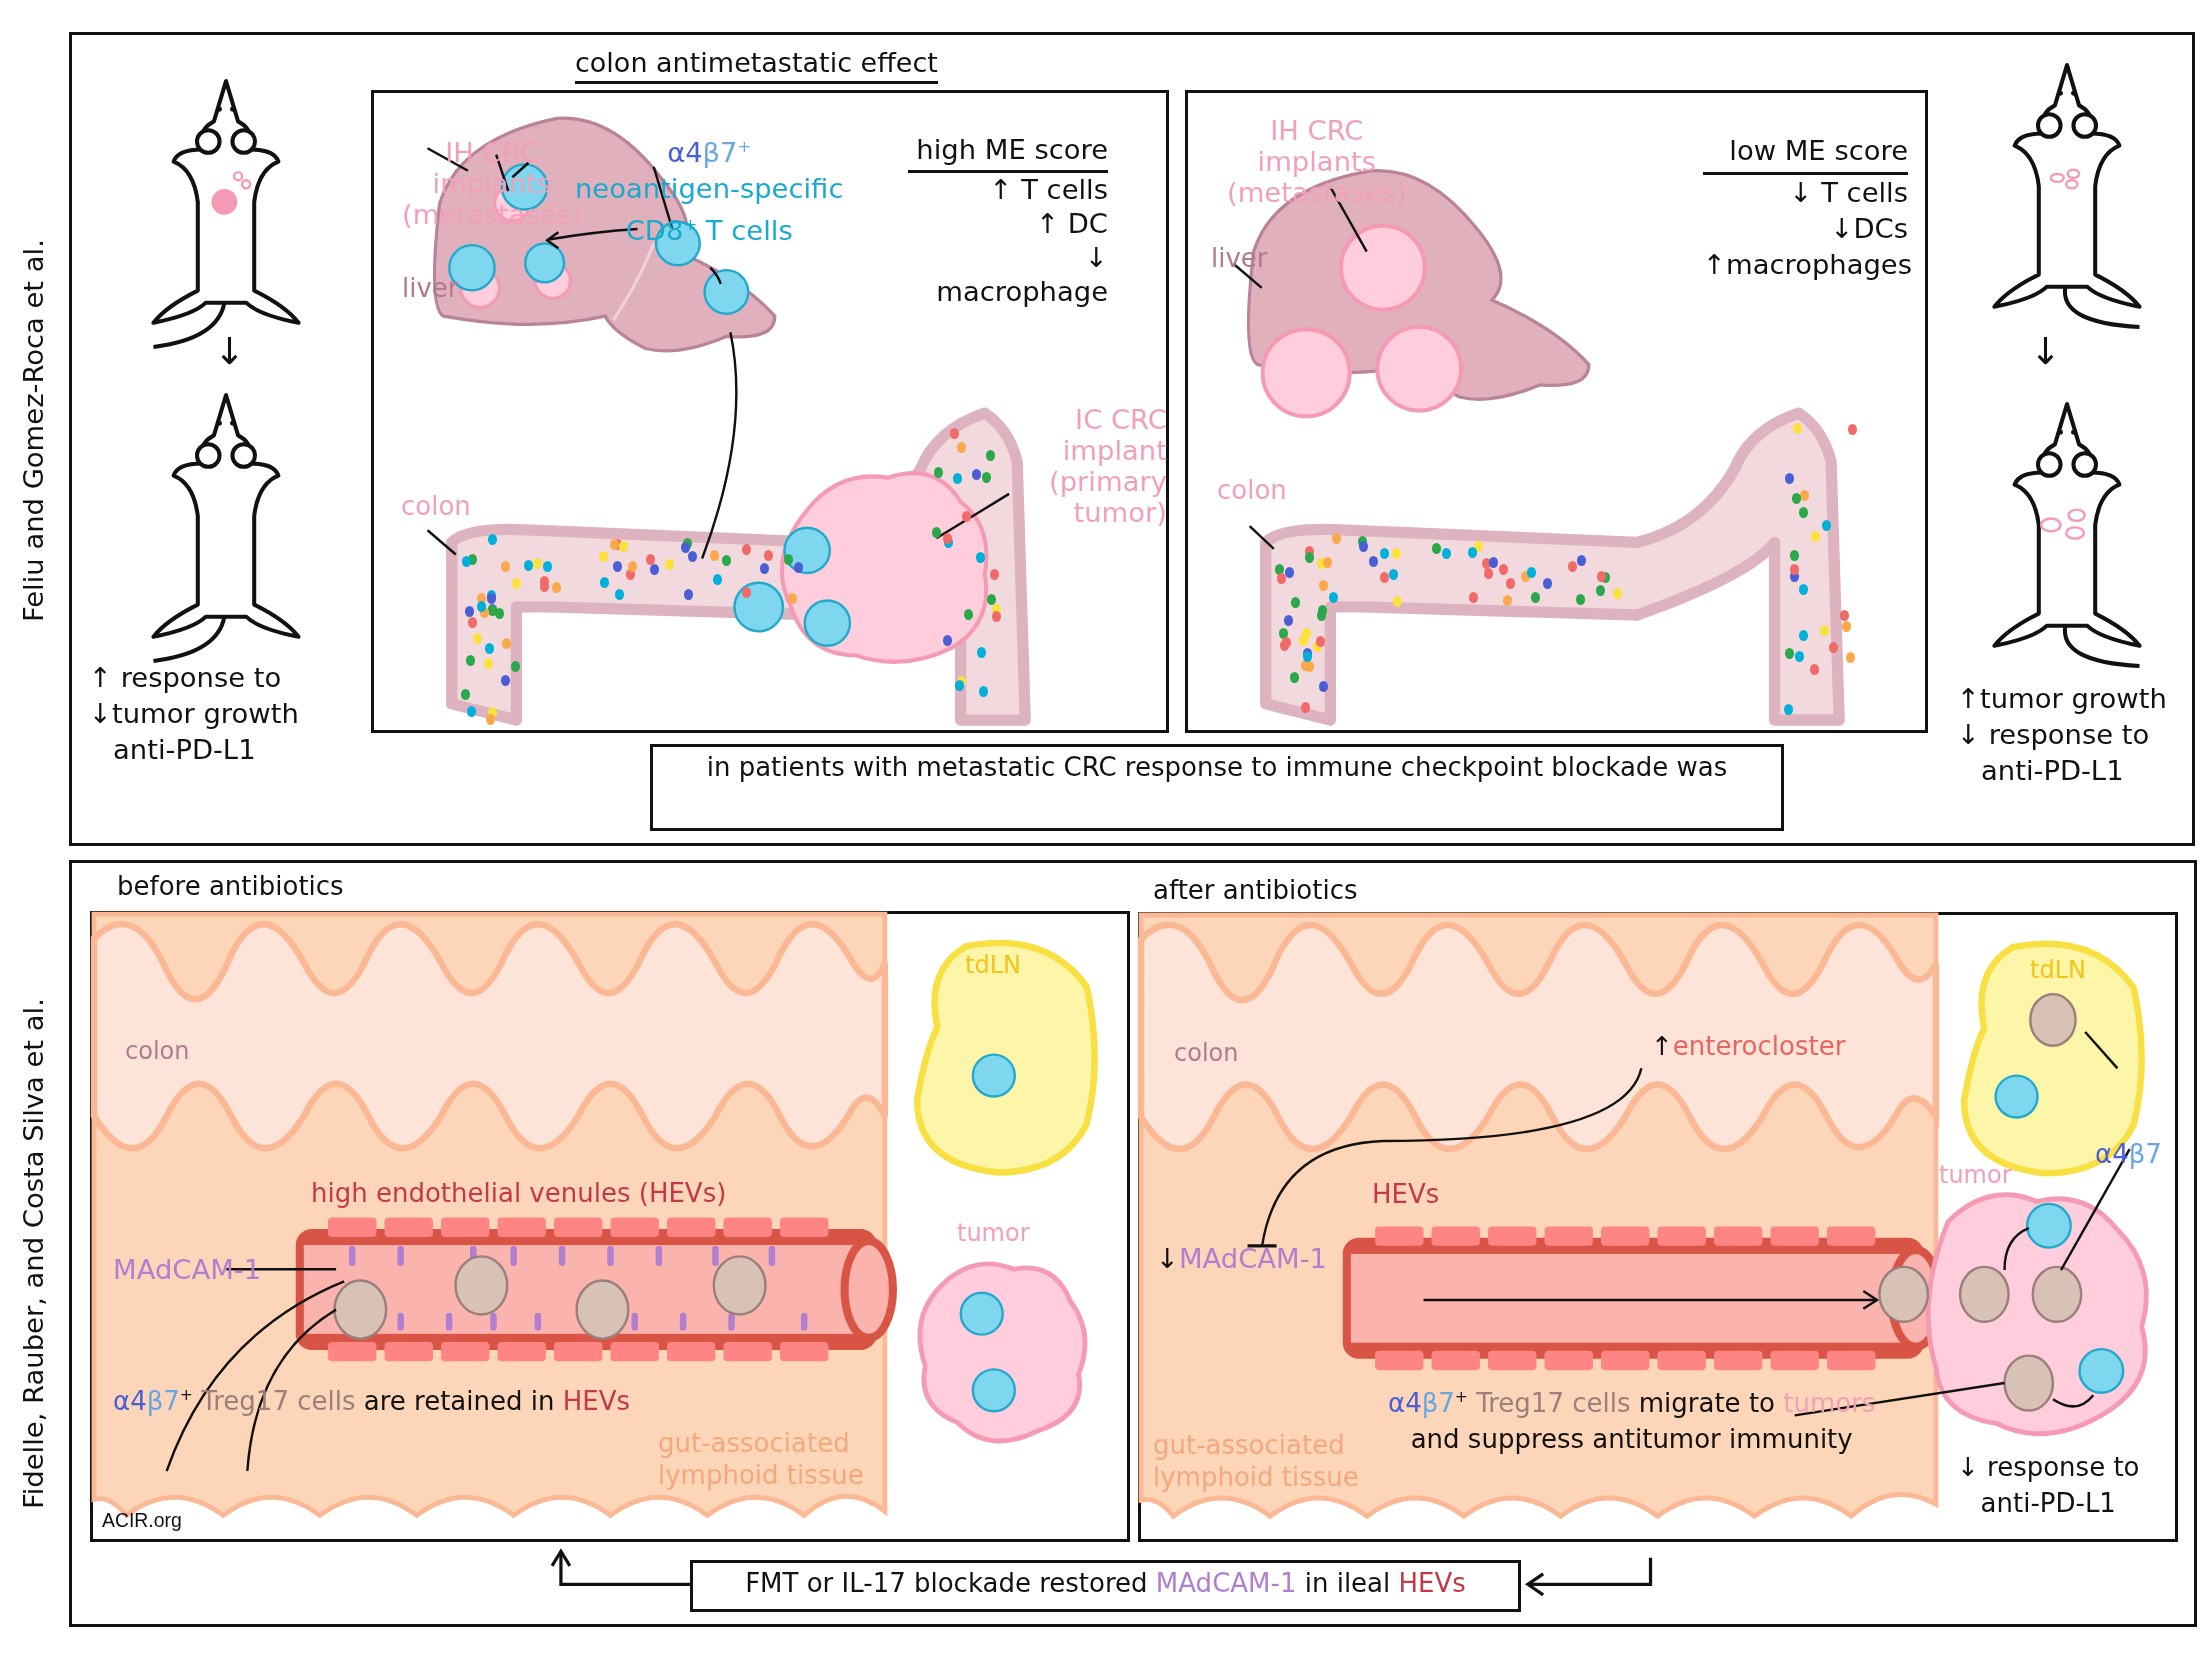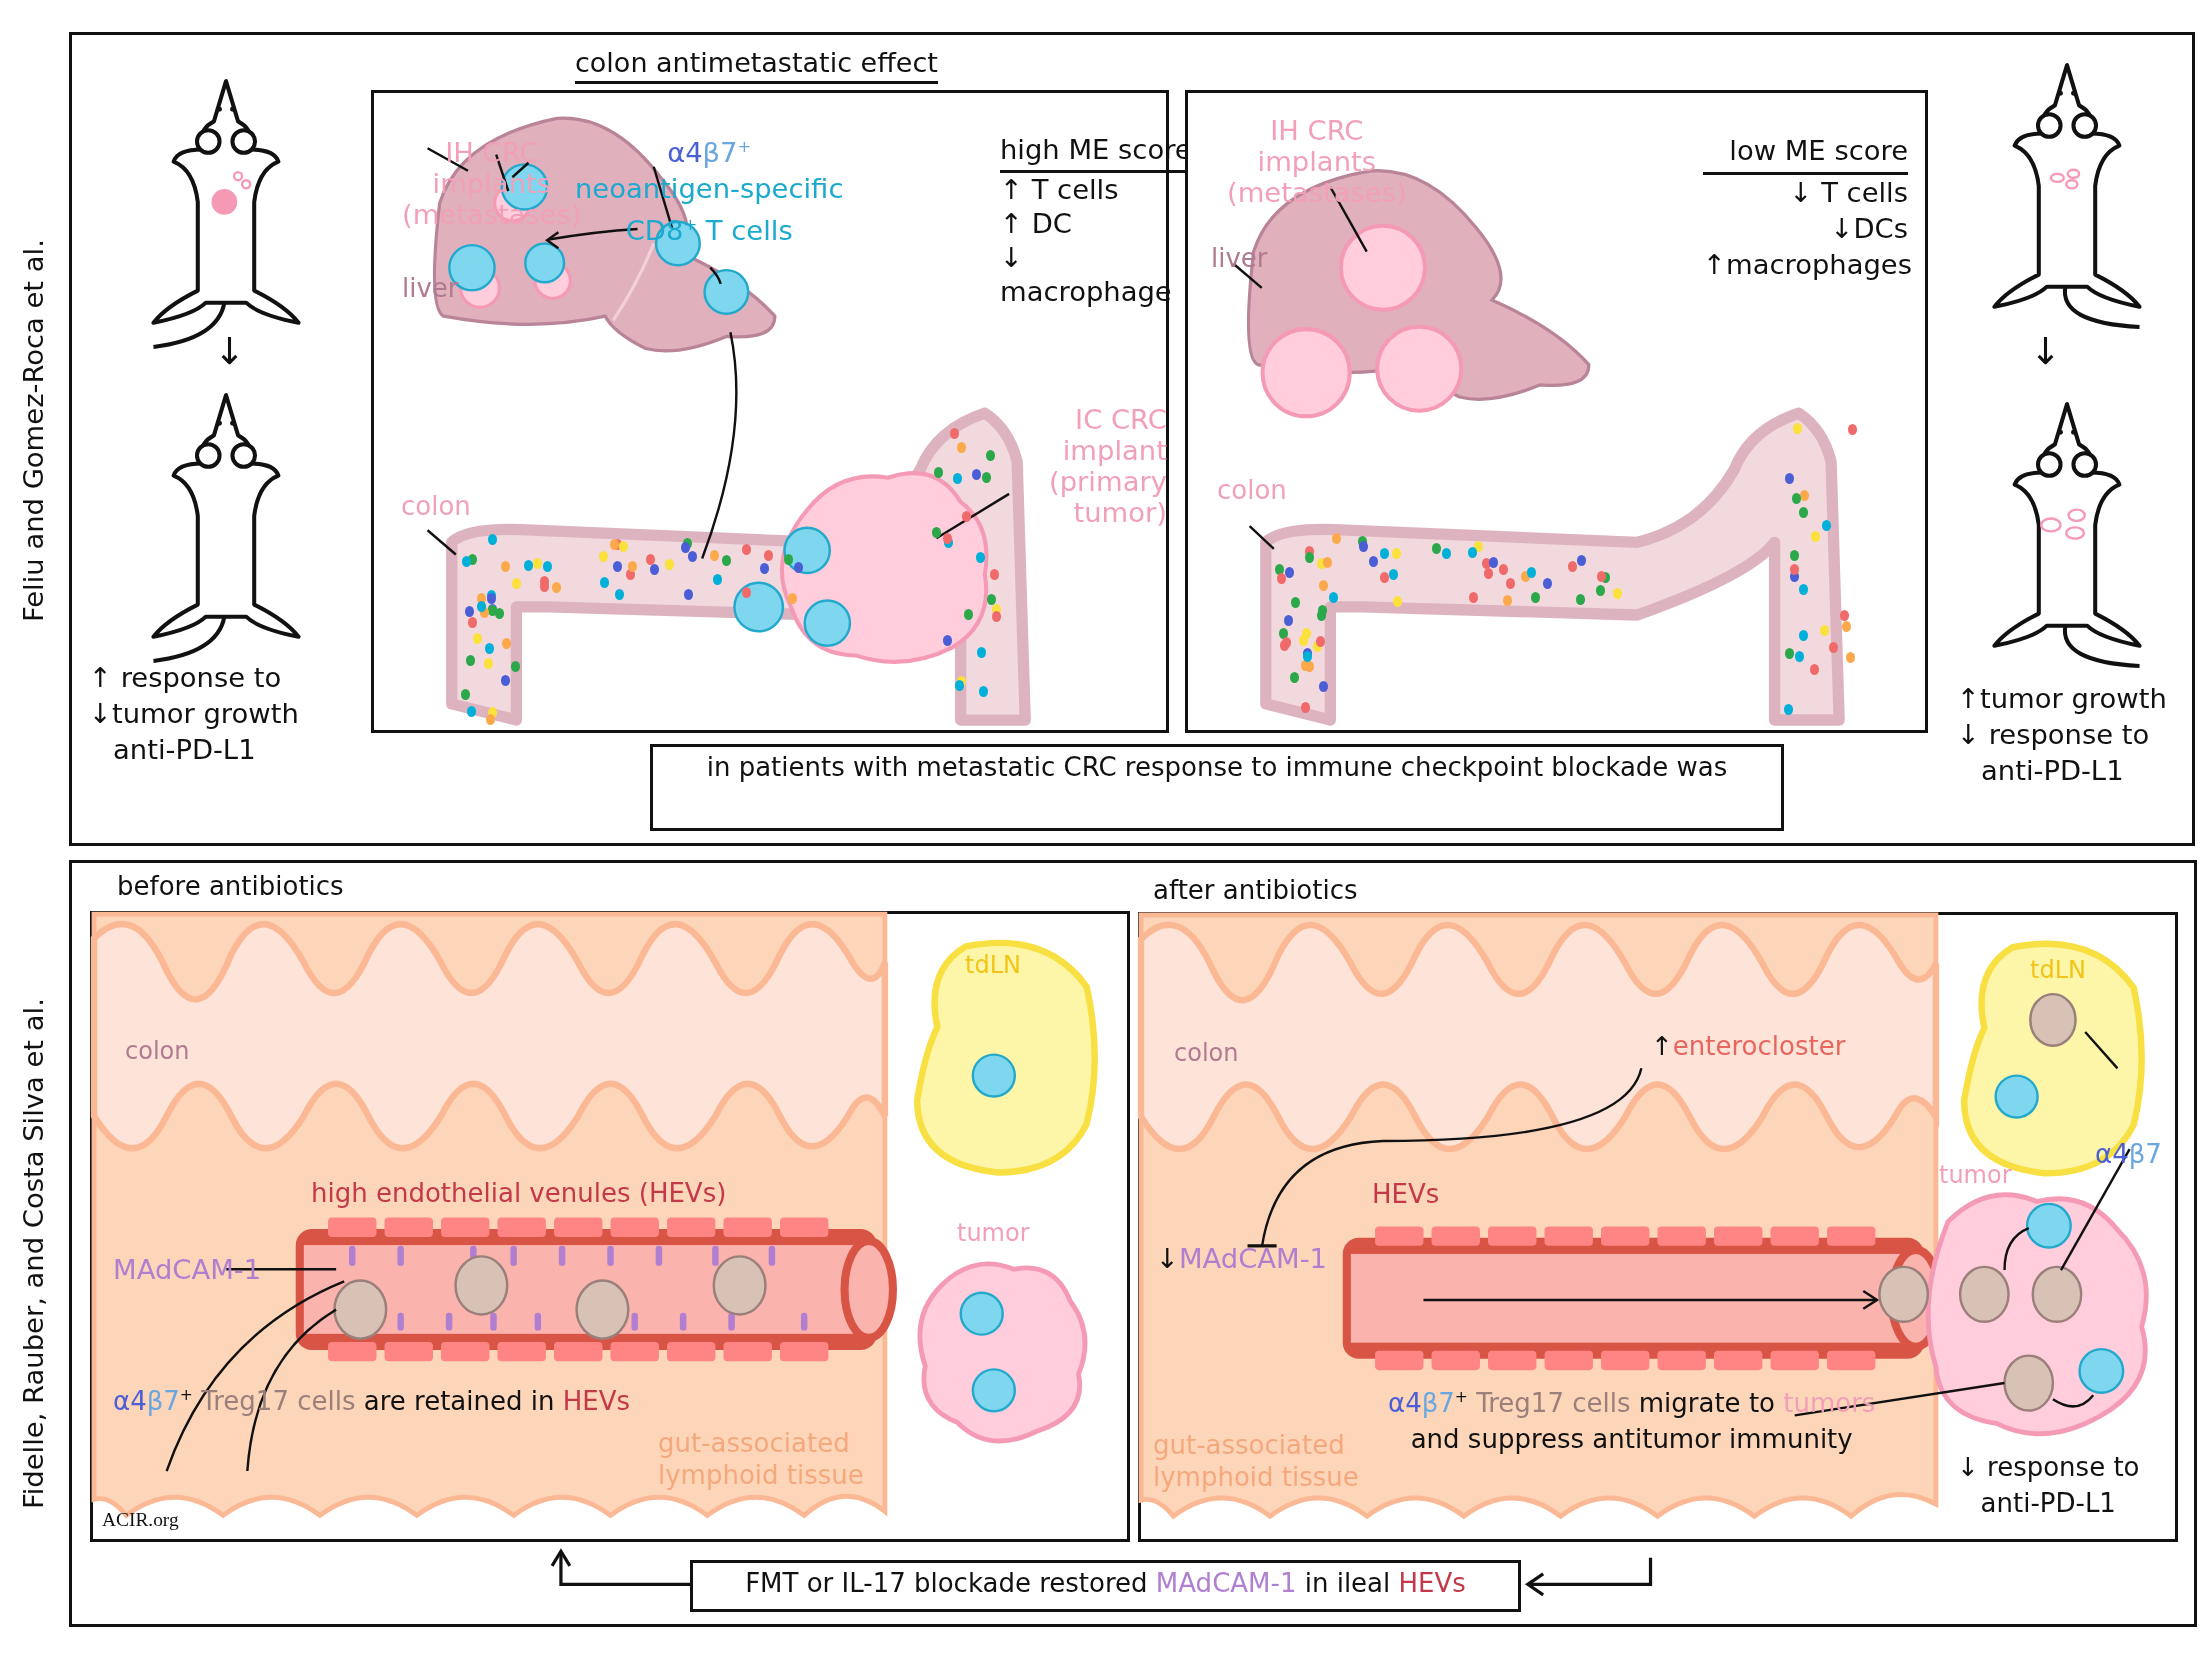--- a/index.html
+++ b/index.html
@@ -146,21 +146,21 @@
   <div class="cyan"><span>CD8</span><sup>+</sup><span> T cells</span></div>
 </div>
 <div class="txt mauve" style="left:402px; top:274px; font-size:26px;">liver</div>
 <div class="txt pink" style="left:401px; top:492px; font-size:26px;">colon</div>
 <div class="txt pink" style="left:1049px; top:404px; font-size:27.4px; text-align:right; line-height:31px;">
   <div>IC CRC</div>
   <div>implant</div>
   <div>(primary</div>
   <div>tumor)</div>
 </div>
-<div class="abs" style="left:1000px; top:133px; font-size:27.4px; line-height:34px; width:200px;">
+<div class="abs" style="left:908px; top:133px; font-size:27.4px; text-align:right; line-height:34px; width:200px;">
   <div class="underline">high ME score</div>
   <div>↑ T cells</div>
   <div>↑ DC</div>
   <div>↓ macrophage</div>
 </div>
 
 <div class="frame" style="left:1185px; top:90px; width:743px; height:643px;"></div>
 <svg style="left:1185px; top:90px;" width="743" height="643" viewBox="0 0 920 796">
   <path d="M85 200 Q110 120 230 100 Q300 95 360 170 Q410 230 380 260 Q460 295 500 340 Q500 370 440 365 Q380 390 340 380 Q300 360 290 340 Q200 360 90 340 Q70 330 85 200 Z" fill="#e0b0bc" stroke="#b98398" stroke-width="4"></path>
   <g fill="#ffcddb" stroke="#f59ab5" stroke-width="5">
@@ -555,21 +555,21 @@
 <div class="txt purple" style="left:113px; top:1254px; font-size:27.4px;">MAdCAM-1</div>
 <div class="txt" style="left:113px; top:1387px; font-size:26px;">
   <span class="a4">α4</span><span class="b7">β7</span><sup>+</sup><span class="treg"> Treg17 cells</span><span> are retained in </span><span class="hevred">HEVs</span>
 </div>
 <div class="txt orange" style="left:658px; top:1427px; font-size:26px; line-height:32px;">
   <div>gut-associated</div>
   <div>lymphoid tissue</div>
 </div>
 <div class="txt gold" style="left:965px; top:952px; font-size:24px;">tdLN</div>
 <div class="txt pink" style="left:957px; top:1220px; font-size:24px;">tumor</div>
-<div class="txt" style="left:102px; top:1509px; font-size:19.4px; font-family:Liberation Serif, serif;">ACIR.org</div>
+<div class="txt" style="left:102px; top:1509px; font-size:19.4px; font-family:Liberation Sans, sans-serif;">ACIR.org</div>
 
 <div class="frame" style="left:1138px; top:912px; width:1040px; height:630px;"></div>
 <svg style="left:1141px; top:915px;" width="1033" height="623" viewBox="0 0 1280 772">
   <path d="M0 0 L985 0 L985 730 Q930 700 880 745 Q820 700 760 745 Q700 700 640 745 Q580 700 520 745 Q460 700 400 745 Q340 700 280 745 Q220 700 160 745 Q100 700 40 745 Q20 720 0 725 Z" fill="#fdd5b9" stroke="#fbb894" stroke-width="6"></path>
   <path d="M0 30 Q50 -20 90 70 Q130 150 170 50 Q210 -30 260 60 Q300 140 340 50 Q380 -30 430 60 Q470 140 510 50 Q550 -30 600 60 Q640 140 680 50 Q720 -30 770 60 Q810 140 850 50 Q890 -30 940 60 Q965 100 985 60 L985 250 Q960 210 940 240 Q890 330 850 250 Q810 170 770 250 Q720 330 680 250 Q640 170 600 250 Q550 330 510 250 Q470 170 430 250 Q380 330 340 250 Q300 170 260 250 Q210 330 170 250 Q130 170 90 250 Q50 330 0 250 Z" fill="#fde3d8" stroke="#fbb894" stroke-width="8"></path>
   <g>
     <rect x="250" y="400" width="720" height="150" rx="20" fill="#d85545"></rect>
     <rect x="260" y="420" width="700" height="110" fill="#fbb3ad"></rect>
     <ellipse cx="960" cy="475" rx="30" ry="60" fill="#fbb3ad" stroke="#d85545" stroke-width="10"></ellipse>
   </g>

